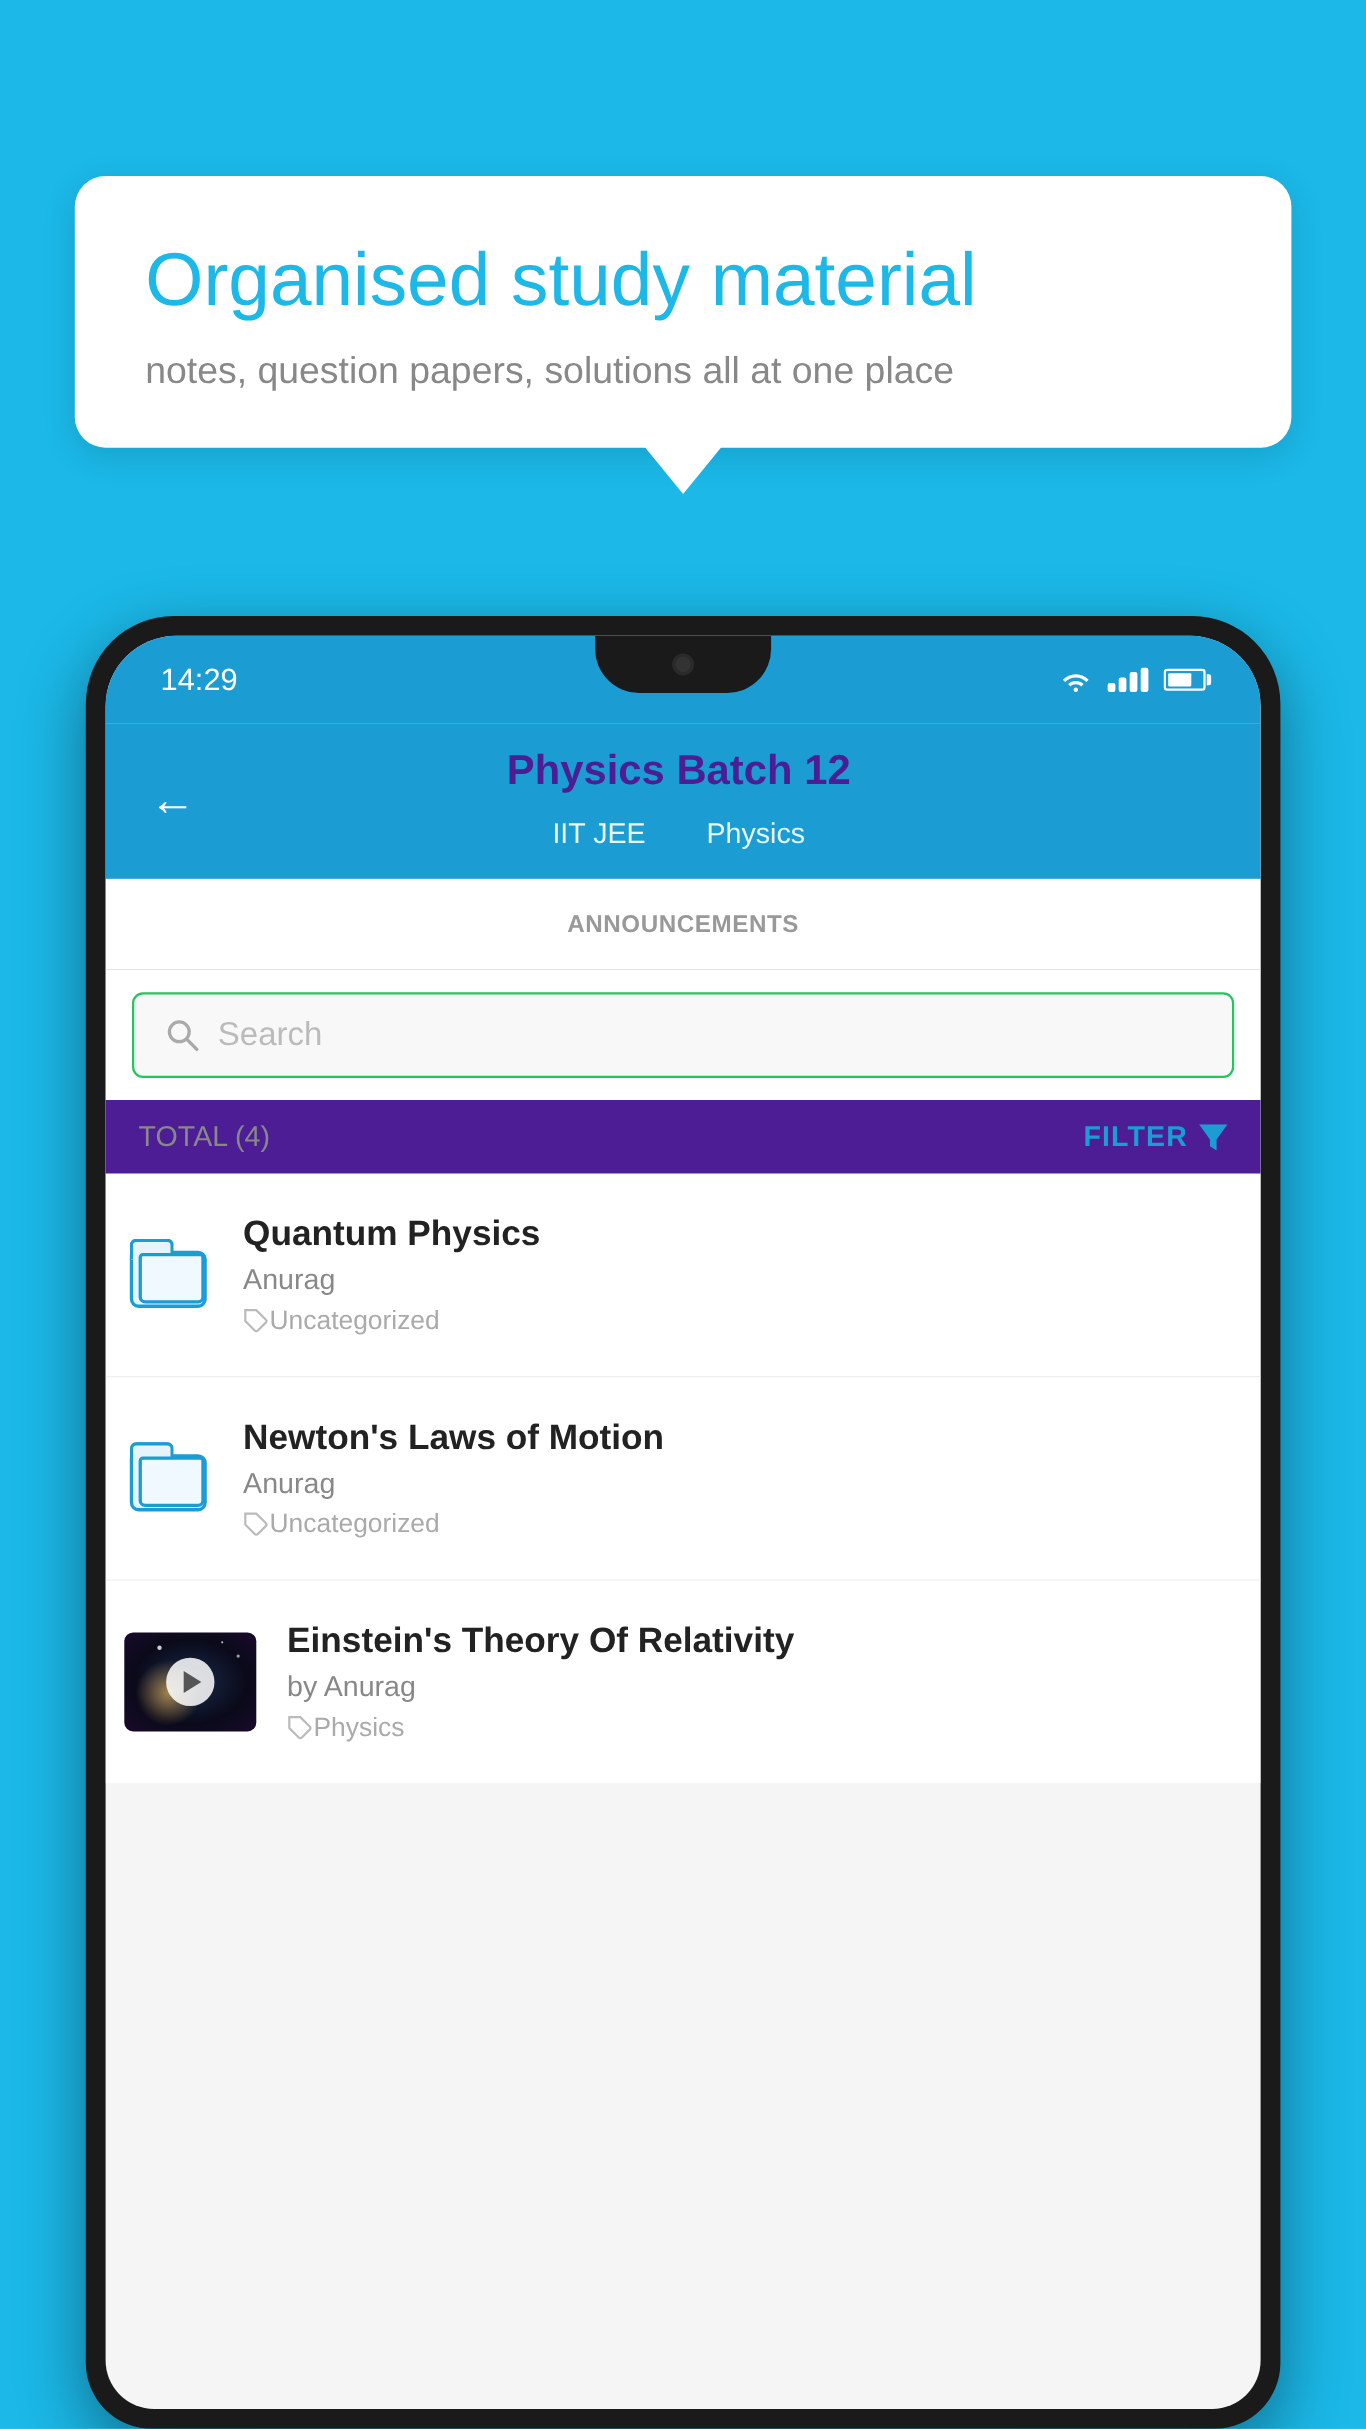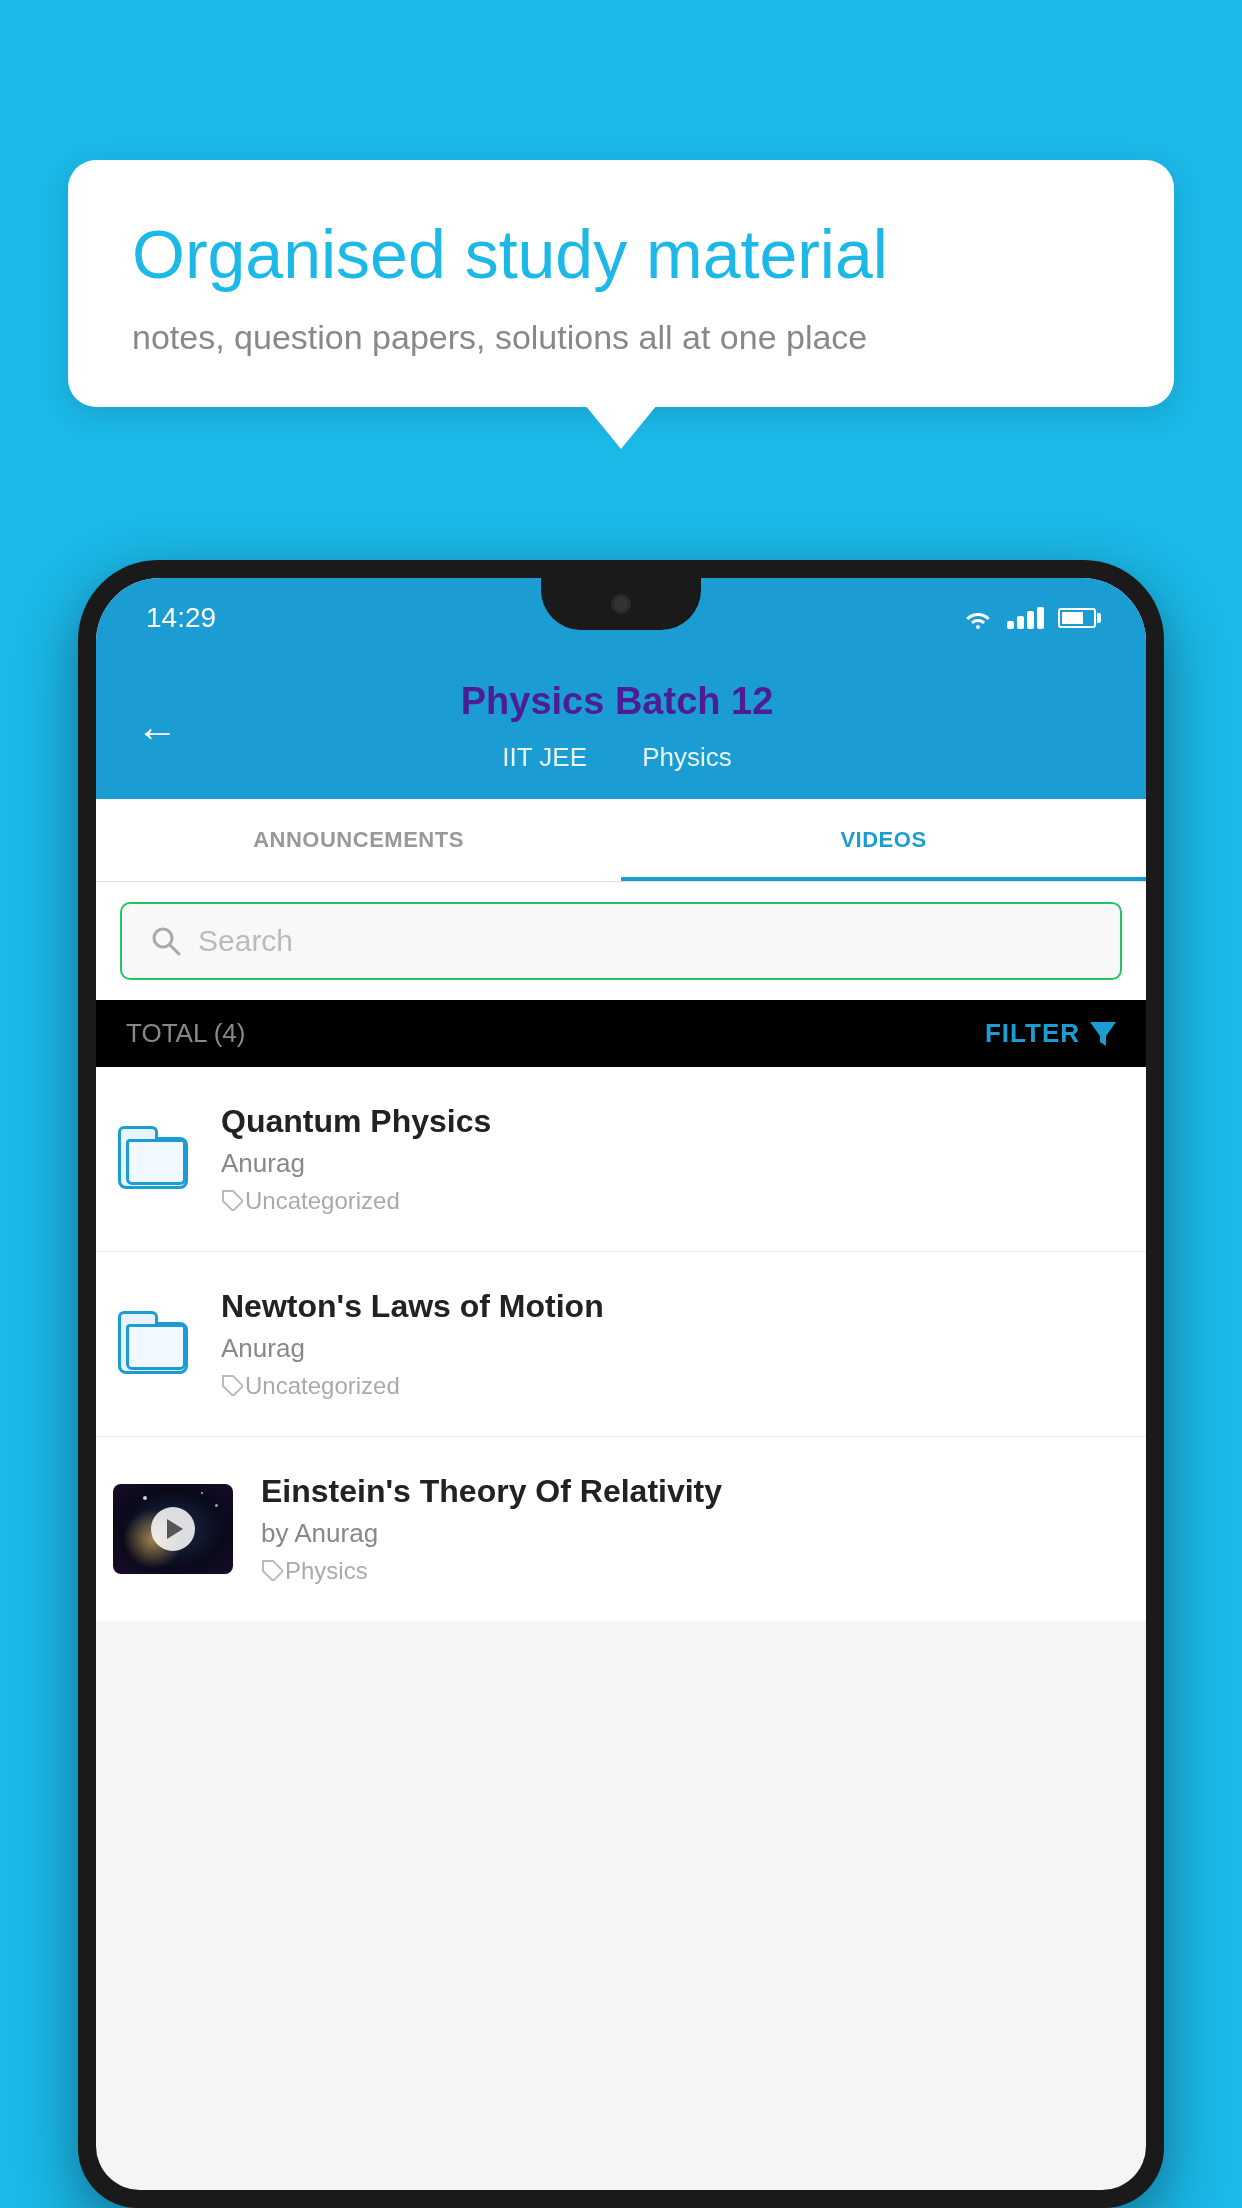--- a/index.html
+++ b/index.html
@@ -266,21 +266,21 @@
       border: 2px solid #22c55e;
     }
 
     .search-placeholder {
       font-size: 30px;
       color: #bbb;
     }
 
     
     .filter-bar {
-      background: #000000;
+      background: #4c1d95;
       padding: 18px 30px;
       display: flex;
       align-items: center;
       justify-content: space-between;
     }
 
     .total-count {
       font-size: 26px;
       color: #888;
       font-weight: 500;
@@ -490,21 +490,20 @@
           <span>IIT JEE</span>
           <span> </span>
           <span>Physics</span>
         </div>
       </div>
       <div style="width:50px;"></div>
     </div>
 
     <div class="tabs">
       <div class="tab">ANNOUNCEMENTS</div>
-      <div class="tab active">VIDEOS</div>
     </div>
 
     <div class="search-bar">
       <div class="search-input-wrap">
         <svg width="32" height="32" viewBox="0 0 32 32" fill="#aaa">
           <circle cx="13" cy="13" r="9" stroke="#aaa" stroke-width="3" fill="none"></circle>
           <line x1="20" y1="20" x2="29" y2="29" stroke="#aaa" stroke-width="3" stroke-linecap="round"></line>
         </svg>
         <span class="search-placeholder">Search</span>
       </div>

